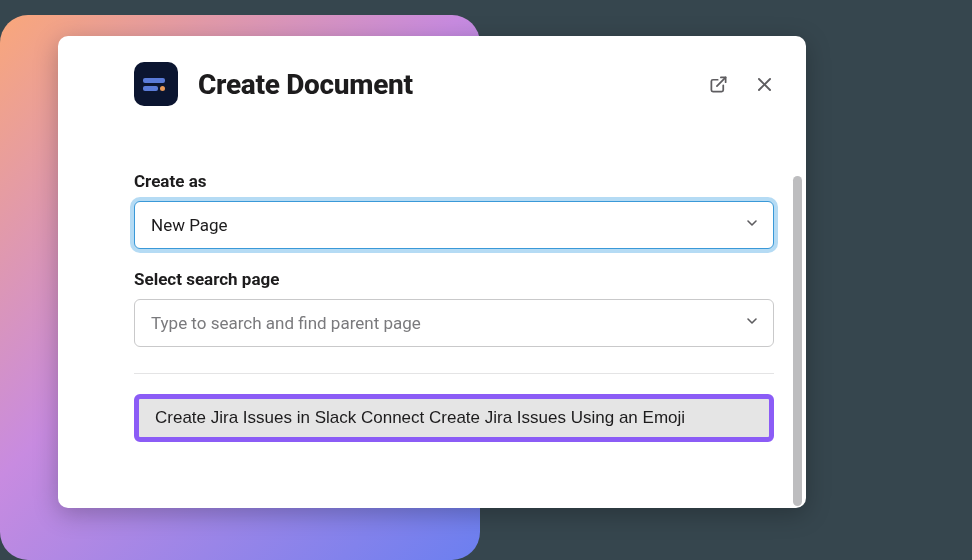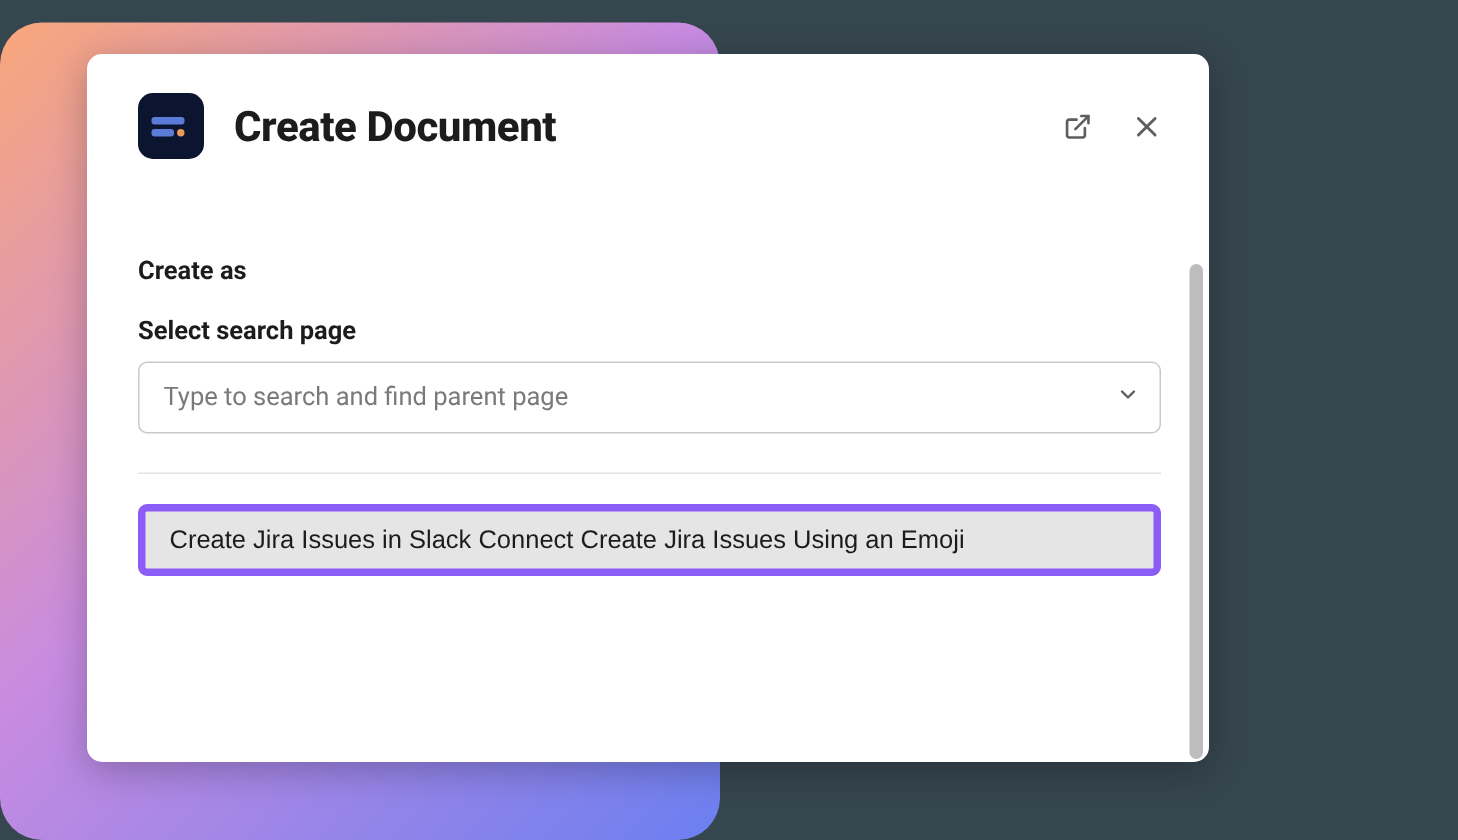--- a/index.html
+++ b/index.html
@@ -28,20 +28,21 @@
       position: absolute;
       left: 58px;
       top: 36px;
       width: 748px;
       height: 472px;
       background: #ffffff;
       border-radius: 10px;
       box-shadow: 0 6px 24px rgba(0,0,0,0.25);
       display: flex;
       flex-direction: column;
+      padding-left: 42px;
     }
     .modal-header {
       display: flex;
       align-items: center;
       padding: 26px 28px 18px 34px;
     }
     .app-icon {
       width: 44px;
       height: 44px;
       background: #0b1530;
@@ -224,20 +225,30 @@
           <line x1="19" y1="5" x2="5" y2="19"></line>
         </svg>
       </div>
     </div>
   </div>
 
   <div class="modal-body">
 
     <div class="form-group">
       <label class="form-label">Create as</label>
+      <div class="select-wrapper">
+        <div class="select-input focused">
+          <span>New Page</span>
+        </div>
+        <span class="chevron-wrap">
+          <svg width="16" height="16" viewBox="0 0 24 24" fill="none" stroke="currentColor" stroke-width="2.4" stroke-linecap="round" stroke-linejoin="round">
+            <polyline points="6 9 12 15 18 9"></polyline>
+          </svg>
+        </span>
+      </div>
     </div>
 
     <div class="form-group">
       <label class="form-label">Select search page</label>
       <div class="select-wrapper">
         <div class="select-input">
           <span class="select-placeholder">Type to search and find parent page</span>
         </div>
         <span class="chevron-wrap">
           <svg width="16" height="16" viewBox="0 0 24 24" fill="none" stroke="currentColor" stroke-width="2.4" stroke-linecap="round" stroke-linejoin="round">

